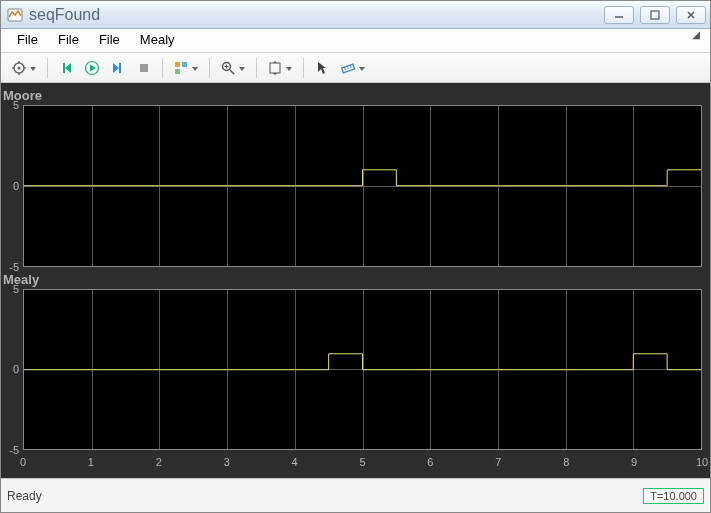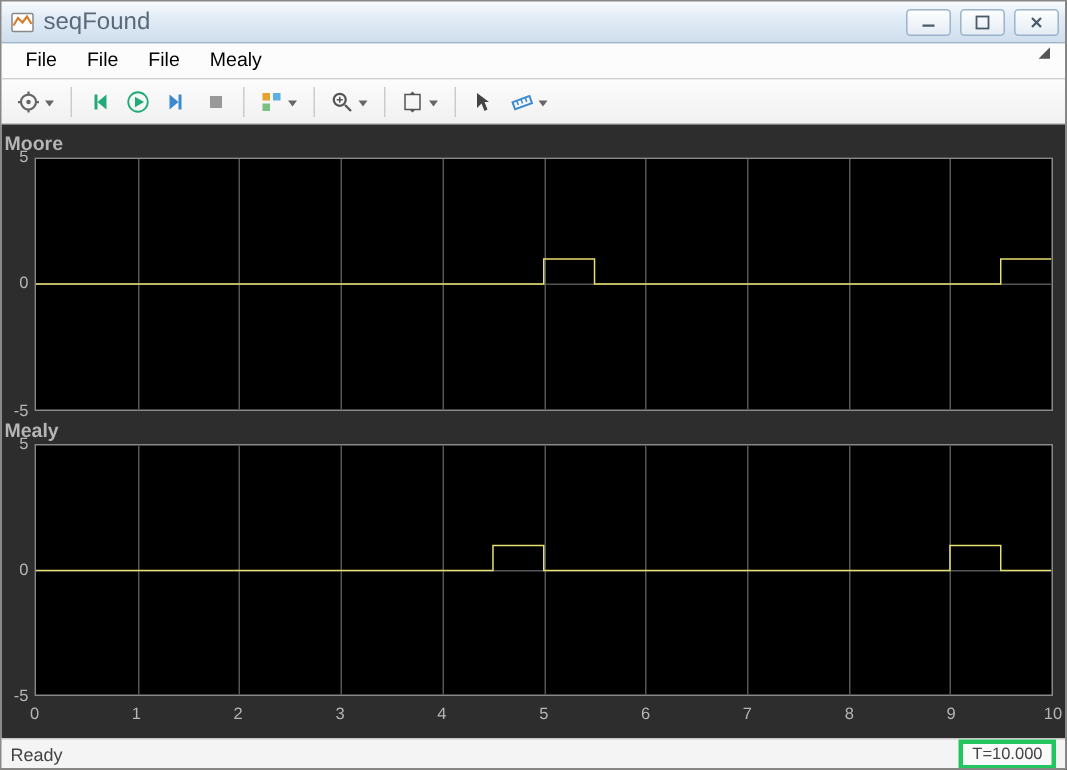--- a/index.html
+++ b/index.html
@@ -142,32 +142,32 @@
     top: 2px;
     transform: translateX(-50%);
     color: #b5b5b5;
     font-size: 11px;
   }
   .signal-path {
     fill:none; stroke:#e8e070; stroke-width:1;
   }
   
   .statusbar {
-    height: 20px;
+    height: 34px;
     background: #f4f4f4;
     border-top: 1px solid #c8c8c8;
     display: flex;
     align-items: center;
     padding: 0 6px;
     font-size: 12px;
     color: #444;
   }
   .status-left { flex: 1; }
   .status-right {
-    border: 3px solid #22c55e;
+    border: 1px solid #22c55e;
     background: #fafafa;
     padding: 1px 6px;
     font-size: 11px;
   }
 </style>
 </head>
 <body>
 
 <div class="titlebar">
   <span class="app-icon">

